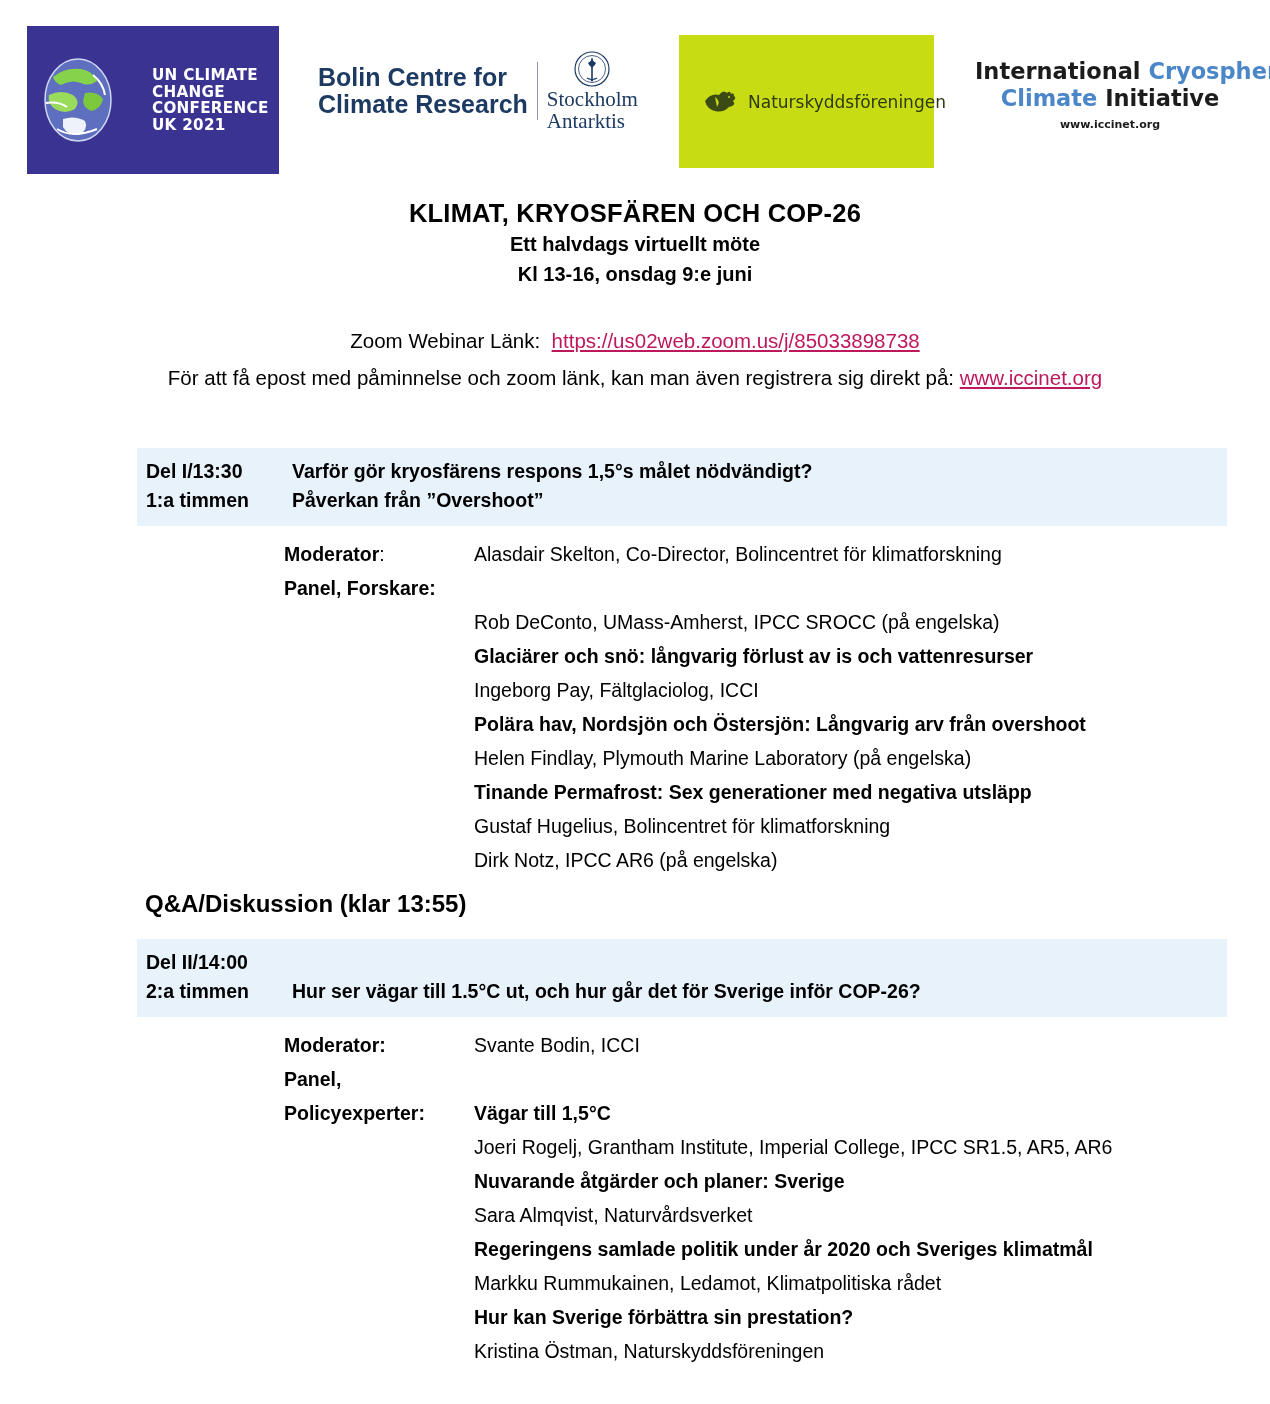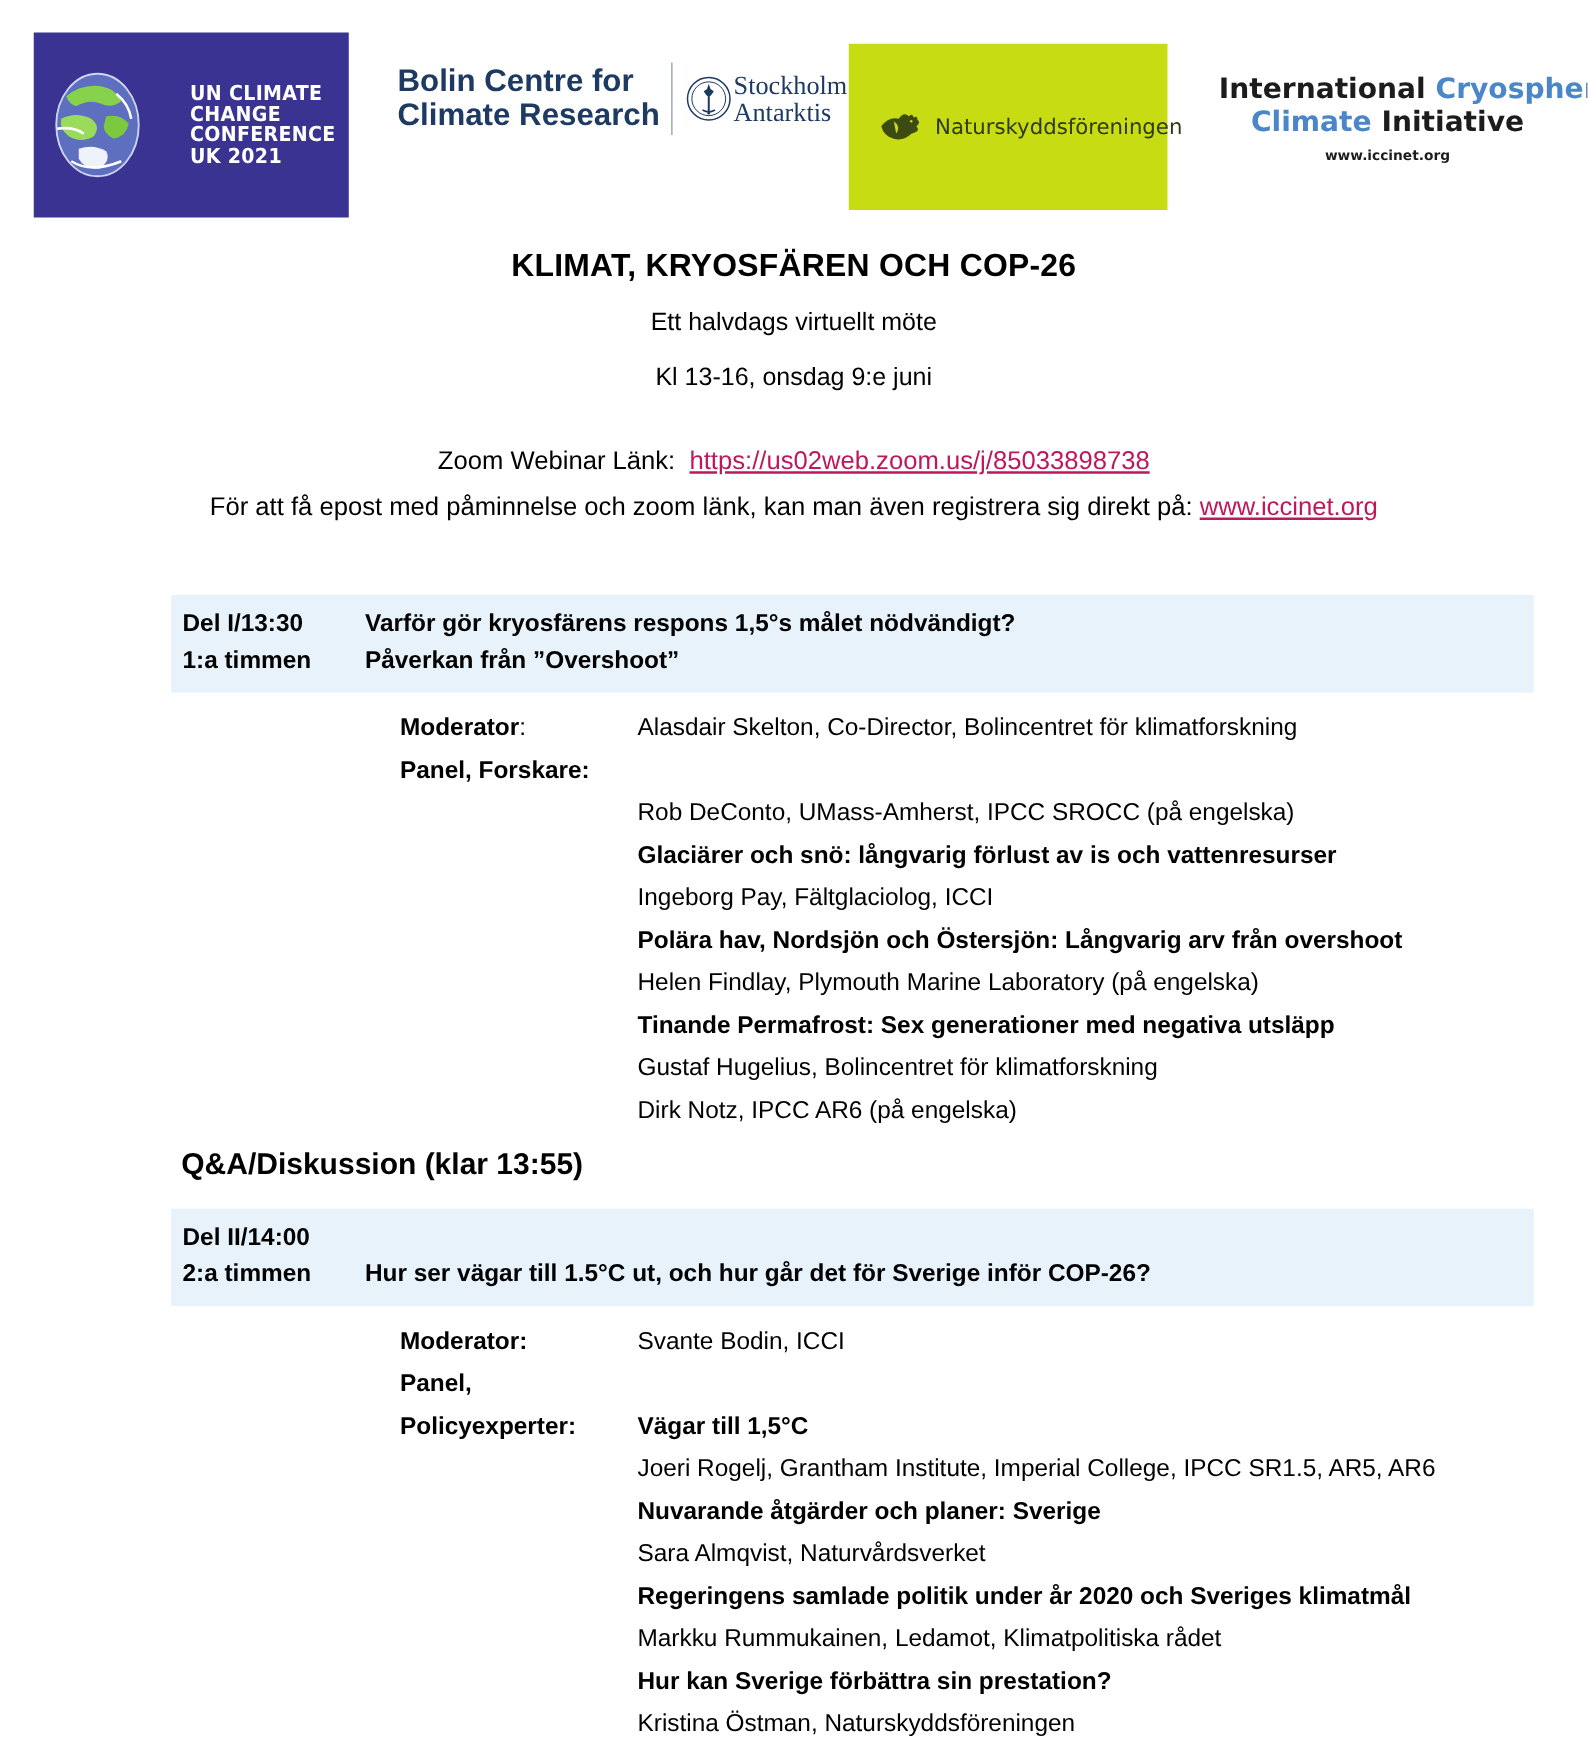--- a/index.html
+++ b/index.html
@@ -74,20 +74,21 @@
     white-space: nowrap;
   }
   .bolin-divider {
     width: 1px;
     height: 58px;
     background: #8a98ad;
     margin: 0 9px;
   }
   .su-block {
     display: flex;
+    flex-direction: column;
     align-items: center;
   }
   .su-crest { width: 40px; height: 38px; }
   .su-text {
     font-family: "Liberation Serif", serif;
     color: #1d3a63;
     font-size: 21px;
     line-height: 22px;
     text-align: left;
     white-space: nowrap;
@@ -142,23 +143,23 @@
   
   .title-block { text-align: center; margin-top: 38px; }
   .doc-title {
     font-size: 25.5px;
     font-weight: bold;
     letter-spacing: 0.2px;
     line-height: 30px;
   }
   .doc-sub {
     font-size: 20px;
-    font-weight: normal;
+    font-weight: bold;
     line-height: 28px;
-    margin-top: 16px;
+    margin-top: 2px;
   }
 
   .link-block {
     text-align: center;
     margin-top: 34px;
   }
   .link-line {
     font-size: 20.5px;
     line-height: 37px;
     white-space: nowrap;
@@ -190,21 +191,21 @@
     flex: none;
     white-space: nowrap;
   }
   .band-title {
     font-size: 19.5px;
     font-weight: bold;
     line-height: 29px;
     white-space: nowrap;
   }
 
-  .detail-rows { margin-top: 11px; padding-left: 36px; }
+  .detail-rows { margin-top: 11px; }
   .drow {
     display: flex;
     align-items: baseline;
     padding-left: 284px;
     line-height: 34px;
   }
   .drow-label {
     font-size: 19.5px;
     font-weight: bold;
     width: 190px;

